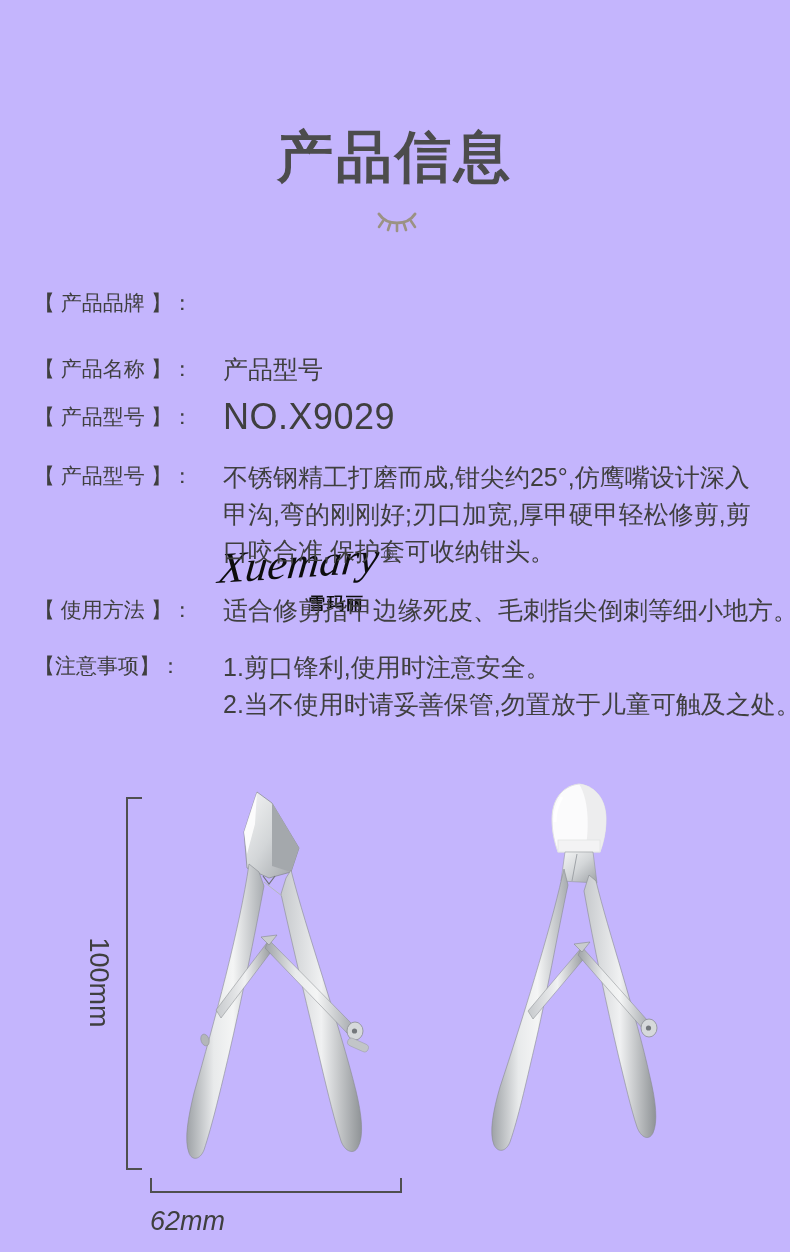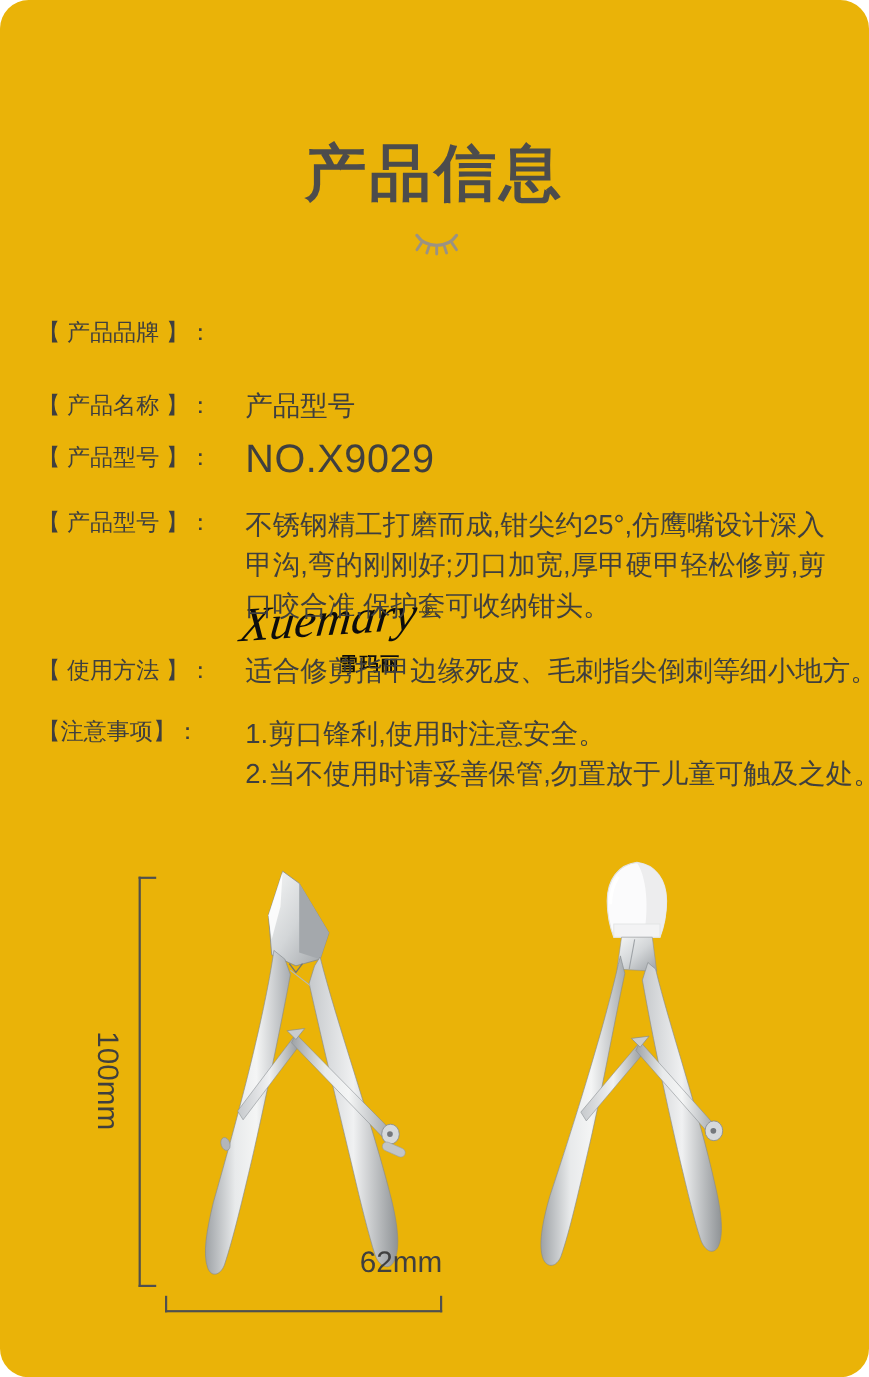--- a/index.html
+++ b/index.html
@@ -1,18 +1,18 @@
 <!DOCTYPE html>
 <html><head>
 <meta charset="utf-8">
 <style>
   html,body{margin:0;padding:0;background:#ffffff;}
   .page{
-    position:relative;width:790px;height:1252px;background:#eab308;overflow:hidden;
-    font-family:"Liberation Sans","DejaVu Sans",sans-serif;color:#3f3f3f;border-radius:26px;
+    position:relative;width:790px;height:1252px;background:#c4b5fd;overflow:hidden;
+    font-family:"Liberation Sans","DejaVu Sans",sans-serif;color:#3f3f3f;
   }
   
   .page-title{
     position:absolute;left:0;top:120px;width:790px;margin:0;
     text-align:center;font-size:56px;font-weight:bold;letter-spacing:3px;color:#4c4c4c;
   }
   .lash-wrap{position:absolute;left:375px;top:207px;width:44px;height:28px;}
   
   .row{position:absolute;left:0;width:790px;}
   .row .label{
@@ -53,22 +53,22 @@
   .dim-v-label{
     position:absolute;left:38px;top:967px;width:120px;text-align:center;
     font-size:27px;color:#3f3f3f;transform:rotate(90deg);white-space:pre;
   }
   .dim-h{
     position:absolute;left:150px;top:1178px;width:252px;height:15px;
     border-bottom:2px solid #4f4f4f;border-left:2px solid #4f4f4f;border-right:2px solid #4f4f4f;
     box-sizing:border-box;
   }
   .dim-h-label{
-    position:absolute;left:150px;top:1132px;width:252px;text-align:right;
-    font-size:27px;color:#3f3f3f;white-space:pre;
+    position:absolute;left:150px;top:1206px;width:252px;text-align:left;
+    font-size:27px;color:#3f3f3f;white-space:pre;font-style:italic;
   }
 </style>
 </head>
 <body>
 
 <div class="page">
 
   <h1 class="page-title">产品信息</h1>
 
   <div class="lash-wrap">

